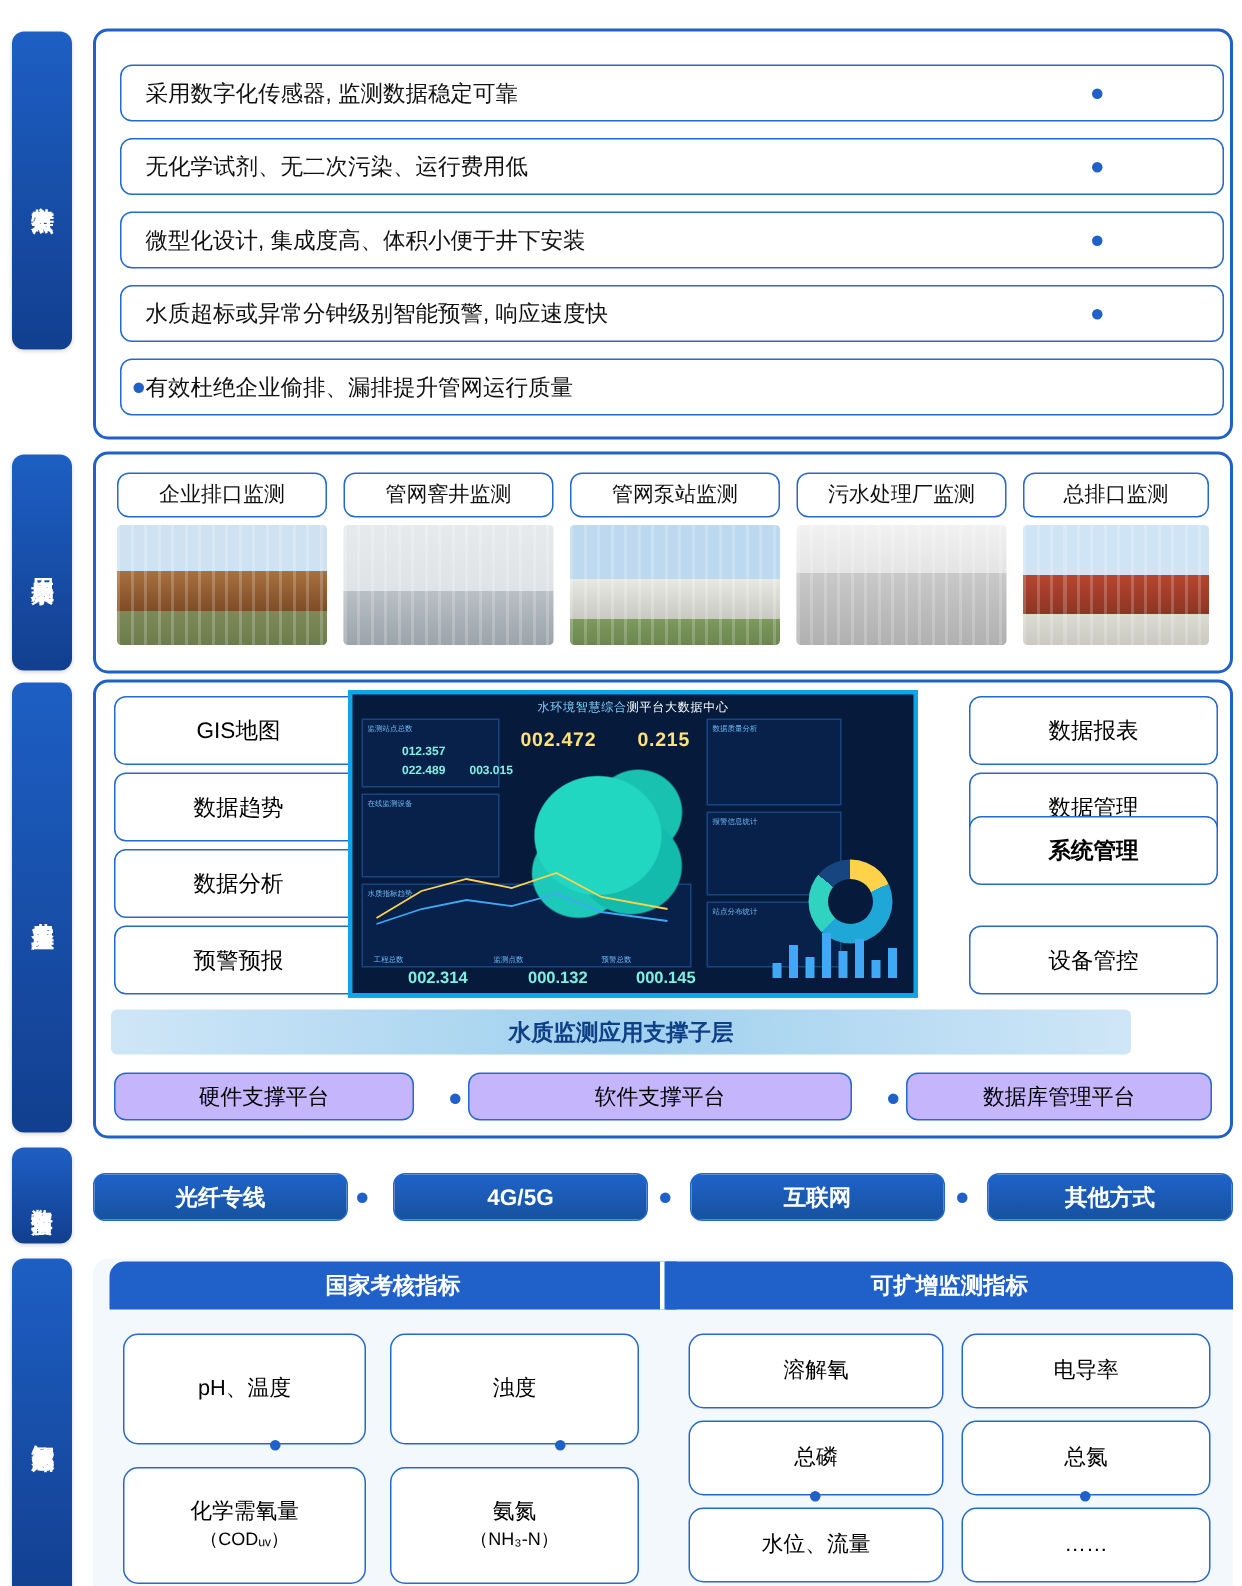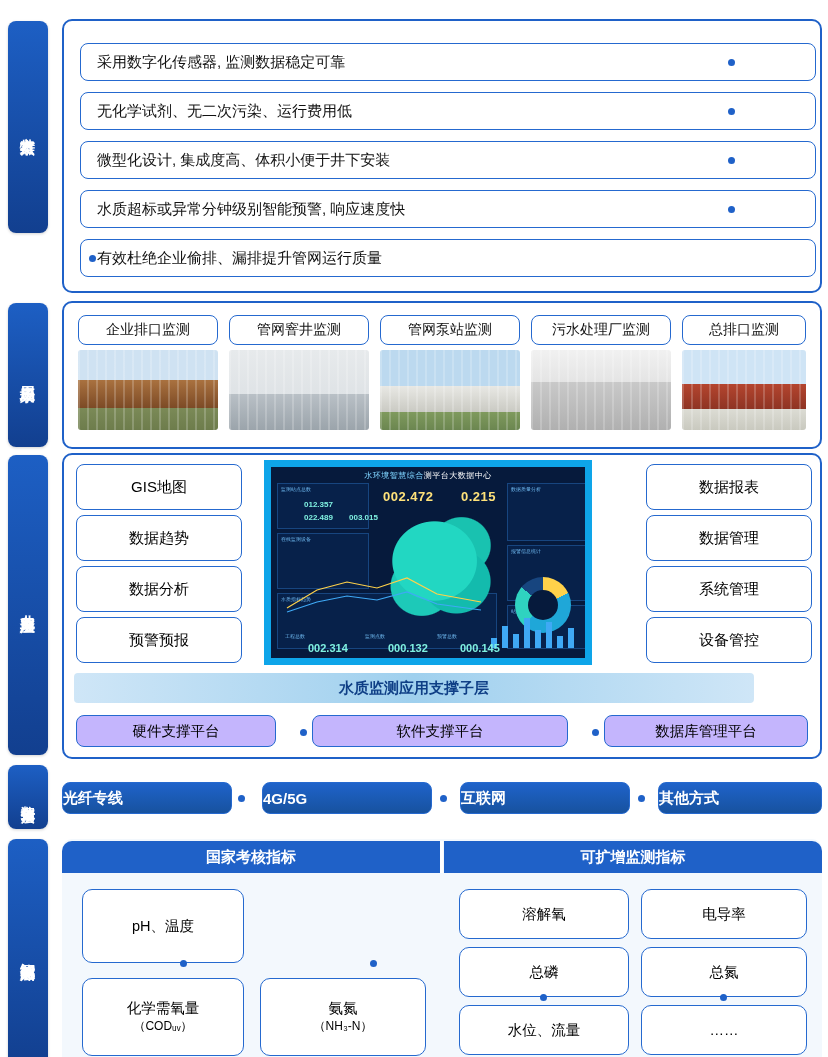--- a/index.html
+++ b/index.html
@@ -120,24 +120,24 @@
     border: 1.5px solid #2569cf;
     border-radius: 8px;
     background: #fff;
     display: flex; align-items: center; justify-content: center;
     font-size: 15px;
   }
 
   
   .dash {
     position: absolute;
-    left: 264px; top: 445px;
-    width: 328px; height: 205px;
+    left: 232px; top: 445px;
+    width: 380px; height: 205px;
     background: #061a3c;
-    border: 7px solid #0ea5e9;
+    border: 3px solid #0ea5e9;
     overflow: hidden;
   }
   .dash-title {
     position:absolute; left:0; right:0; top:3px;
     text-align:center; color:#7fd4ff; font-size:8px; letter-spacing:.5px;
   }
   .dash-title .hl { color:#ffffff; }
   .dbox {
     position:absolute;
     border:1px solid #17457f;
@@ -186,21 +186,21 @@
     display:flex; align-items:center; justify-content:center;
     font-size:14.5px;
   }
 
   
   .trans {
     position:absolute; top:767px; height:32px;
     border:1.5px solid #2569cf; border-radius:8px;
     background: linear-gradient(180deg,#1f63ca 0%, #17529f 100%);
     color:#fff; font-size:15px; font-weight:bold;
-    display:flex; align-items:center; 
+    display:flex; align-items:center; justify-content:center;
   }
 
   
   .sense-head {
     position:absolute; top:826px; height:32px;
     background:#1f61c8; color:#fff;
     display:flex; align-items:center; justify-content:center;
     font-size:15px; font-weight:bold;
   }
   .sbox {
@@ -291,21 +291,21 @@
   <div class="biz" style="left:76px; top:602px;">
     <span>预警预报</span>
   </div>
 
   <div class="biz" style="left:646px; top:449px;">
     <span>数据报表</span>
   </div>
   <div class="biz" style="left:646px; top:500px;">
     <span>数据管理</span>
   </div>
-  <div class="biz" style="left:646px; top:551px;">
+  <div class="biz" style="left:646px; top:529px;font-weight:bold;">
     <span>系统管理</span>
   </div>
   <div class="biz" style="left:646px; top:602px;">
     <span>设备管控</span>
   </div>
 
   <div class="dash">
     <div class="dash-title">
       <span>水环境智慧综合</span><span class="hl">测平台大数据中心</span>
     </div>
@@ -388,26 +388,29 @@
   </div>
   <span class="dot" style="left:238px; top:780px;"></span>
   <span class="dot" style="left:440px; top:780px;"></span>
   <span class="dot" style="left:638px; top:780px;"></span>
 
   <div class="vtab" style="top:824px; height:228px;">智能感知层</div>
 
   <div class="panel" style="left:62px; top:824px; width:760px; height:230px; border:none; background:#f3f8fd; border-radius:10px;">
   </div>
 
-  <div class="sense-head" style="left:62px; width:378px; border-radius:10px 0 0 0;">国家考核指标</div>
+  <div class="sense-head" style="left:73px; width:378px; border-radius:10px 0 0 0;">国家考核指标</div>
   <div class="sense-head" style="left:444px; width:378px; border-radius:0 10px 0 0;">可扩增监测指标</div>
   <div class="divider-v" style="left:440px; top:826px; height:32px;"></div>
 
   <div class="sbox" style="left:82px; top:874px; width:162px; height:74px;">
     <span>pH、温度</span>
+  </div>
+  <div class="sbox" style="left:260px; top:874px; width:166px; height:74px;">
+    <span>浊度</span>
   </div>
   <div class="sbox" style="left:82px; top:963px; width:162px; height:78px;">
     <span>化学需氧量</span>
     <span class="sub">（CODᵤᵥ）</span>
   </div>
   <div class="sbox" style="left:260px; top:963px; width:166px; height:78px;">
     <span>氨氮</span>
     <span class="sub">（NH₃-N）</span>
   </div>
   <span class="dot" style="left:180px; top:945px;"></span>

